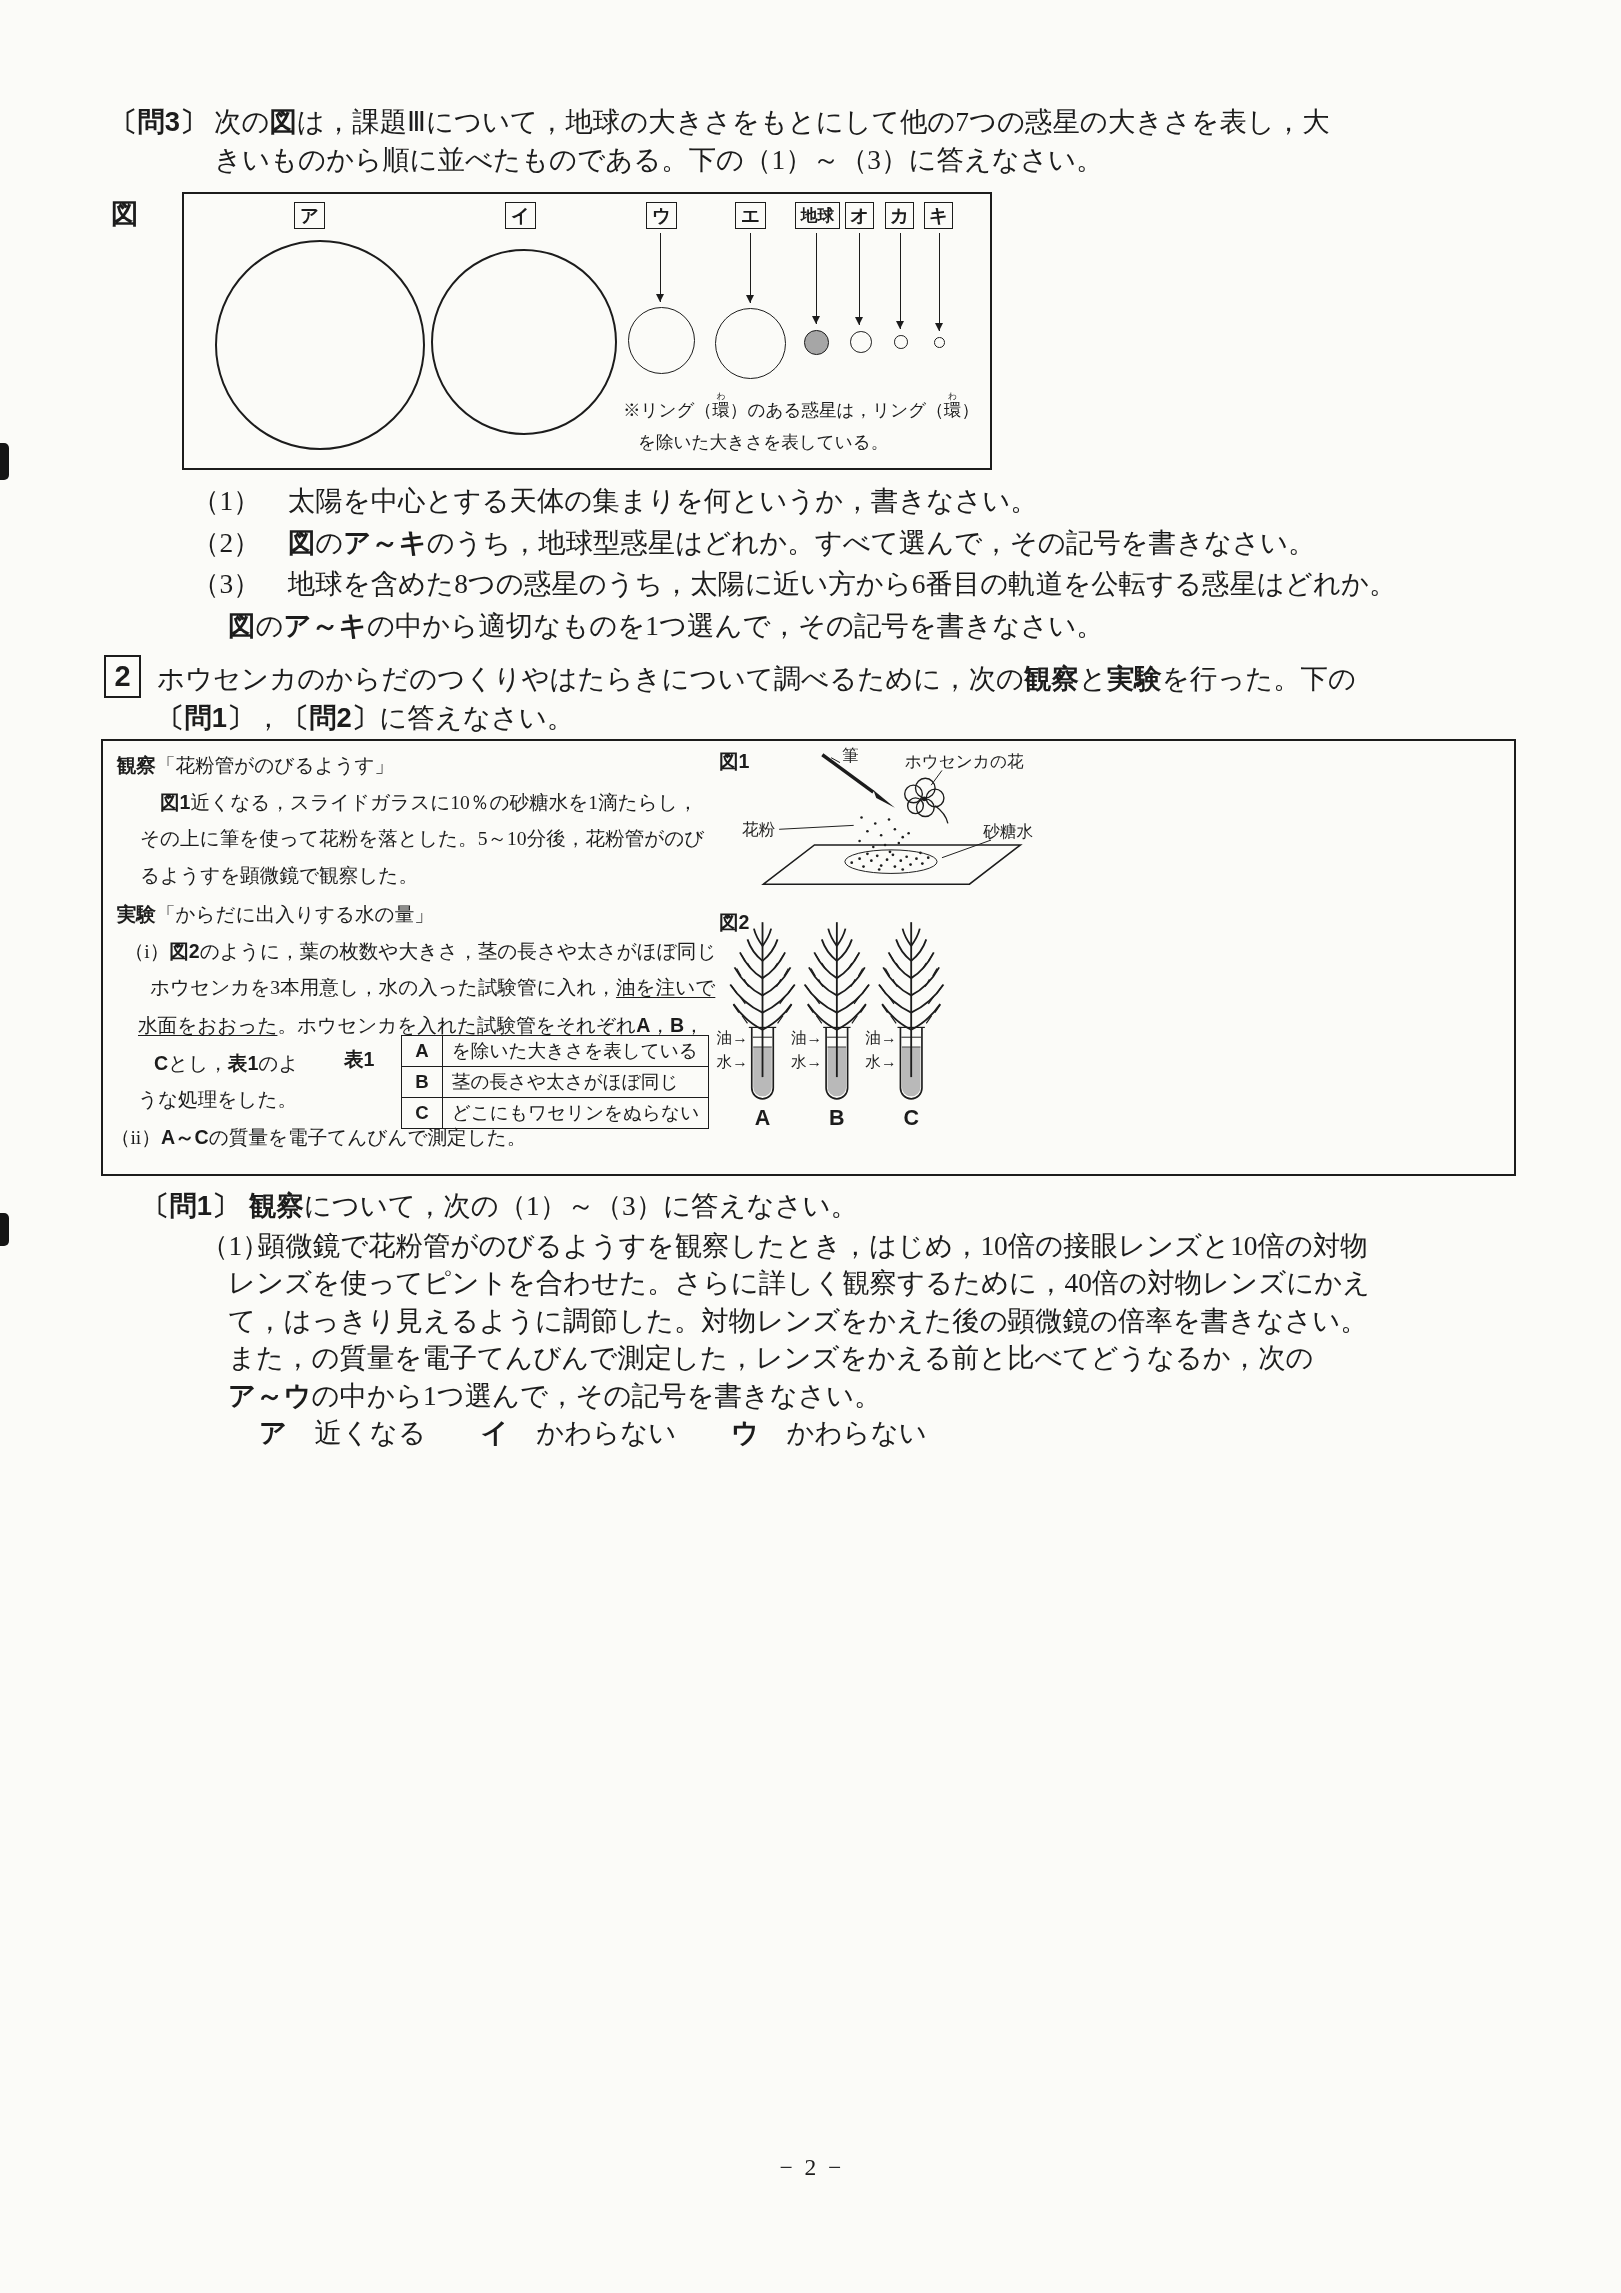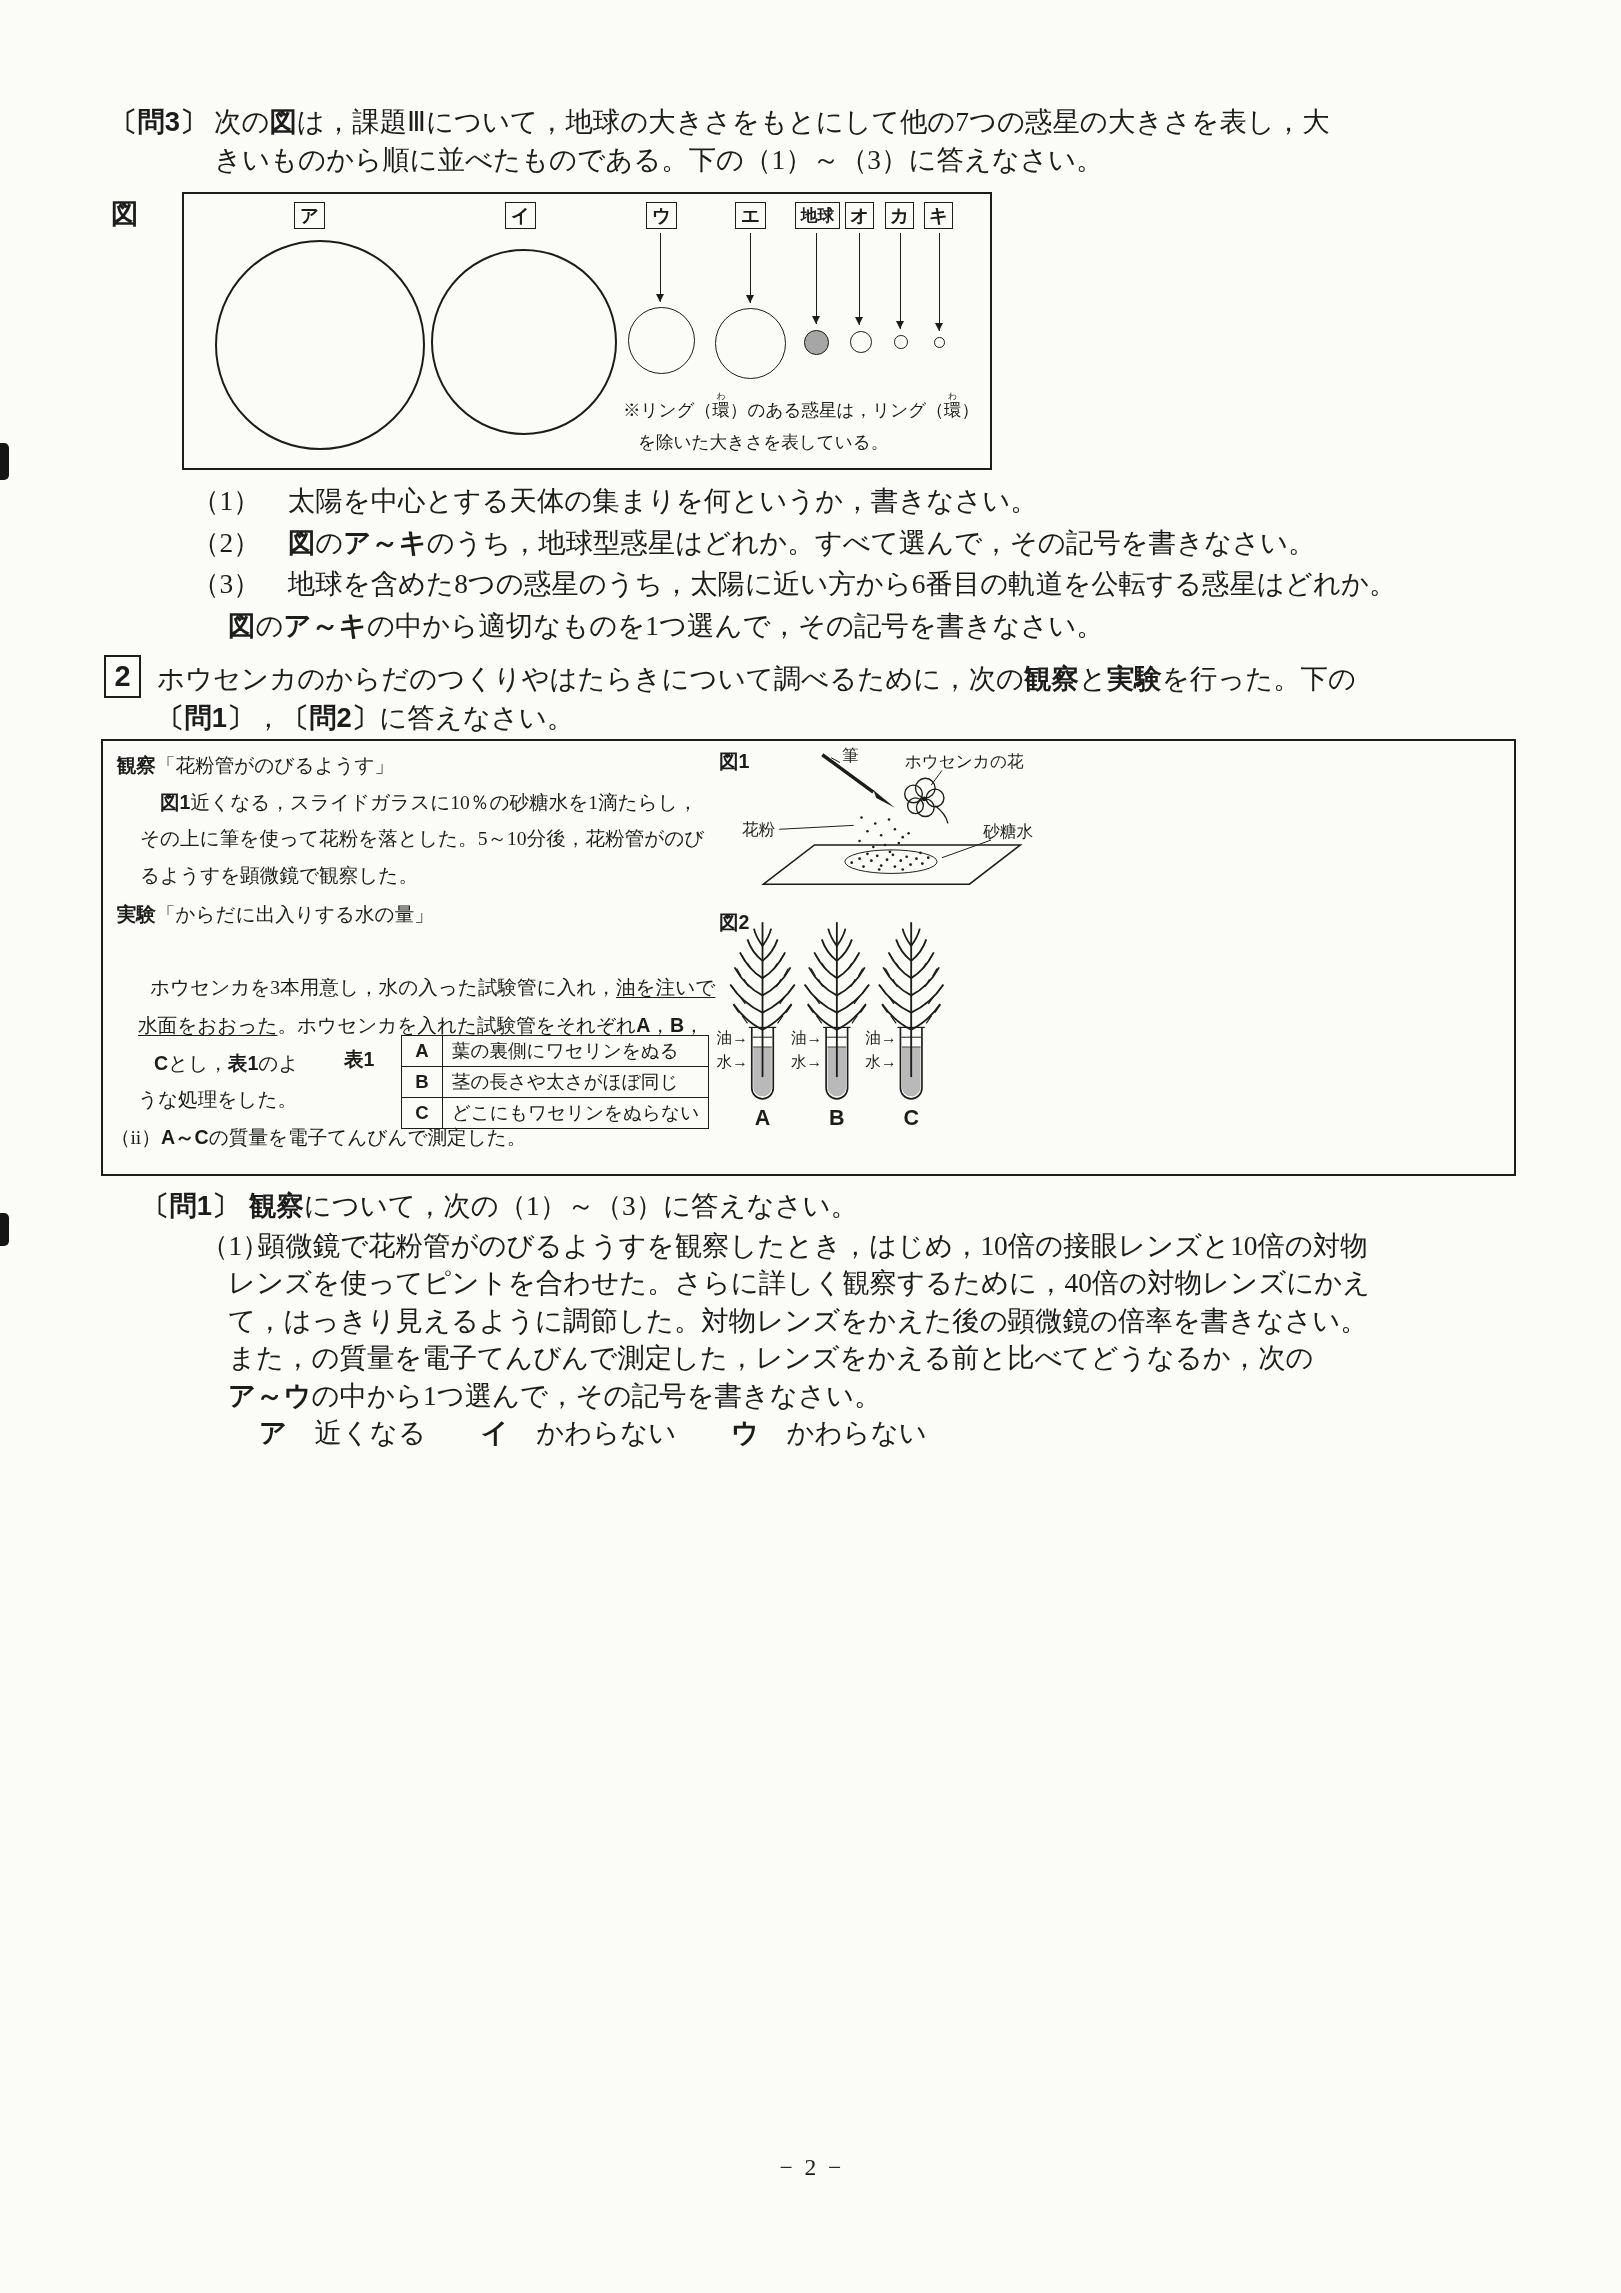--- a/index.html
+++ b/index.html
@@ -94,31 +94,32 @@
 <div class="secnum gothic">2</div>
 <div class="t" style="left:157px;top:661px"><span>ホウセンカのからだのつくりやはたらきについて調べるために，次の</span><span class="gothic">観察</span><span>と</span><span class="gothic">実験</span><span>を行った。下の</span></div>
 <div class="t" style="left:157px;top:700px"><span class="gothic">〔問1〕</span><span>，</span><span class="gothic">〔問2〕</span><span>に答えなさい。</span></div>
 
 <div class="expbox">
   <div class="t bt" style="left:13.7px;top:11.8px"><span class="gothic">観察</span><span>「花粉管がのびるようす」</span></div>
   <div class="t bt" style="left:57px;top:49px"><span class="gothic">図1</span><span>近くなる，スライドガラスに10％の砂糖水を1滴たらし，</span></div>
   <div class="t bt" style="left:37px;top:86px"><span>その上に筆を使って花粉を落とした。5～10分後，花粉管がのび</span></div>
   <div class="t bt" style="left:37px;top:123px"><span>るようすを顕微鏡で観察した。</span></div>
   <div class="t bt" style="left:13.7px;top:161px"><span class="gothic">実験</span><span>「からだに出入りする水の量」</span></div>
+  <div class="t bt" style="left:21.6px;top:198px"><span>（i）</span><span class="gothic">図2</span><span>のように，葉の枚数や大きさ，茎の長さや太さがほぼ同じ</span></div>
   <div class="t bt" style="left:47px;top:235px"><span>ホウセンカを3本用意し，水の入った試験管に入れ，</span><span class="ul">油を注いで</span></div>
   <div class="t bt" style="left:35px;top:272px"><span class="ul">水面をおおった</span><span>。ホウセンカを入れた試験管をそれぞれ</span><span class="gothic">A</span><span>，</span><span class="gothic">B</span><span>，</span></div>
   <div class="t bt" style="left:51px;top:310px"><span class="gothic">C</span><span>とし，</span><span class="gothic">表1</span><span>のよ</span></div>
   <div class="t bt" style="left:35px;top:347px"><span>うな処理をした。</span></div>
 
   <div class="t bt gothic" style="left:241px;top:306px">表1</div>
   <table class="t1">
     <tbody>
         <tr>
       <td class="k gothic">A</td>
-      <td>葉の裏側にワセリンをぬる</td>
+      <td>を除いた大きさを表している</td>
         </tr>
     <tr>
       <td class="k gothic">B</td>
       <td>茎の長さや太さがほぼ同じ</td>
         </tr>
     <tr>
       <td class="k gothic">C</td>
       <td>どこにもワセリンをぬらない</td>
         </tr>
   </tbody>

